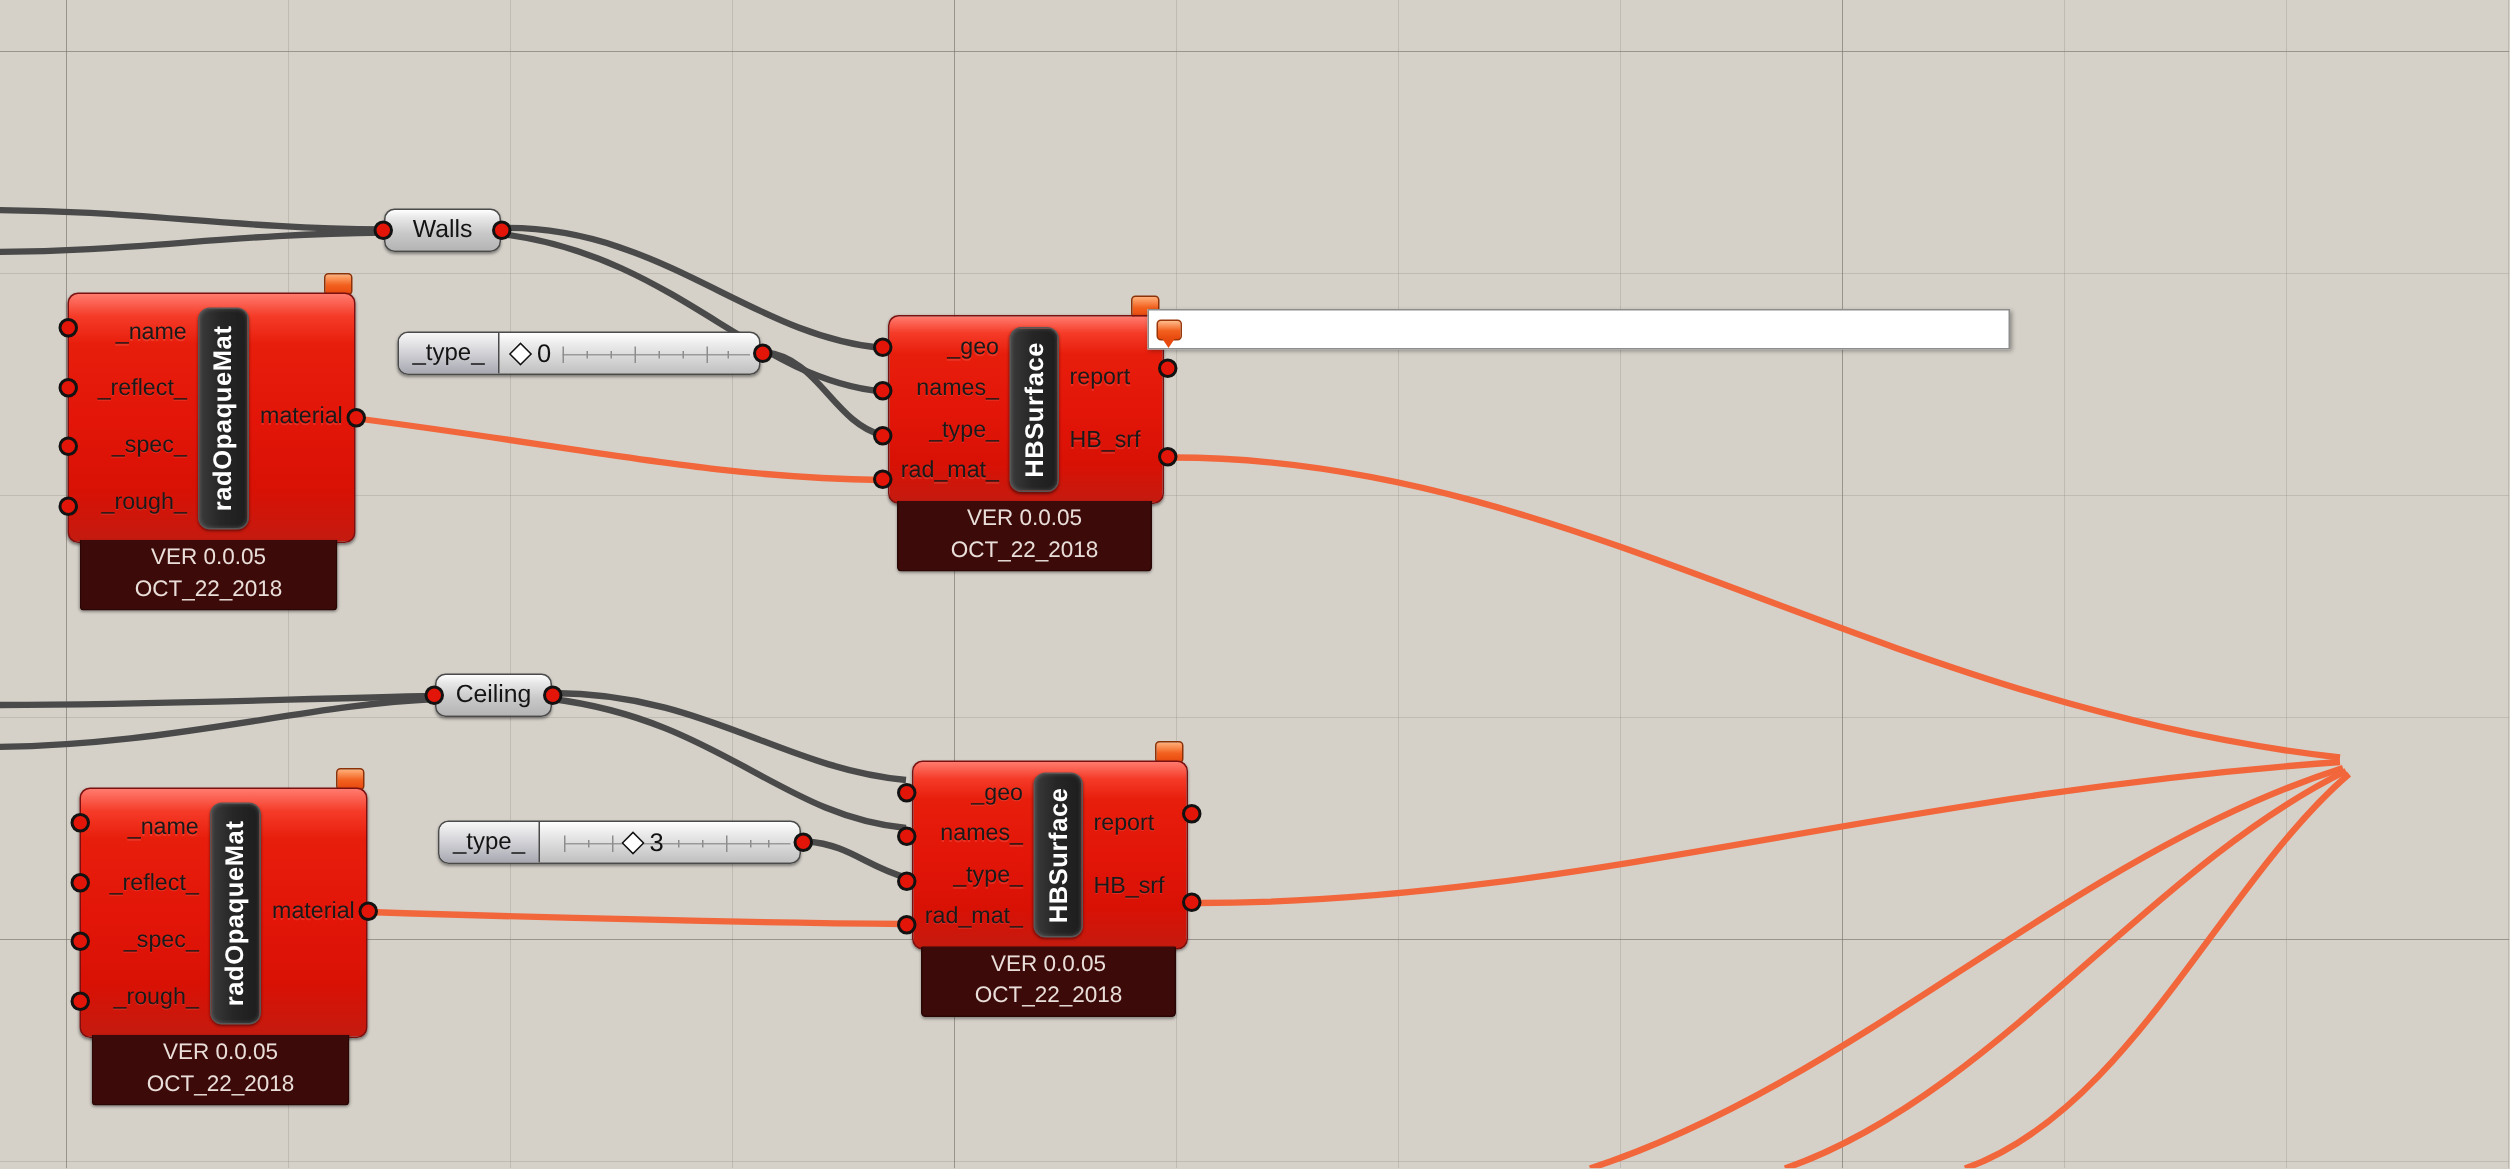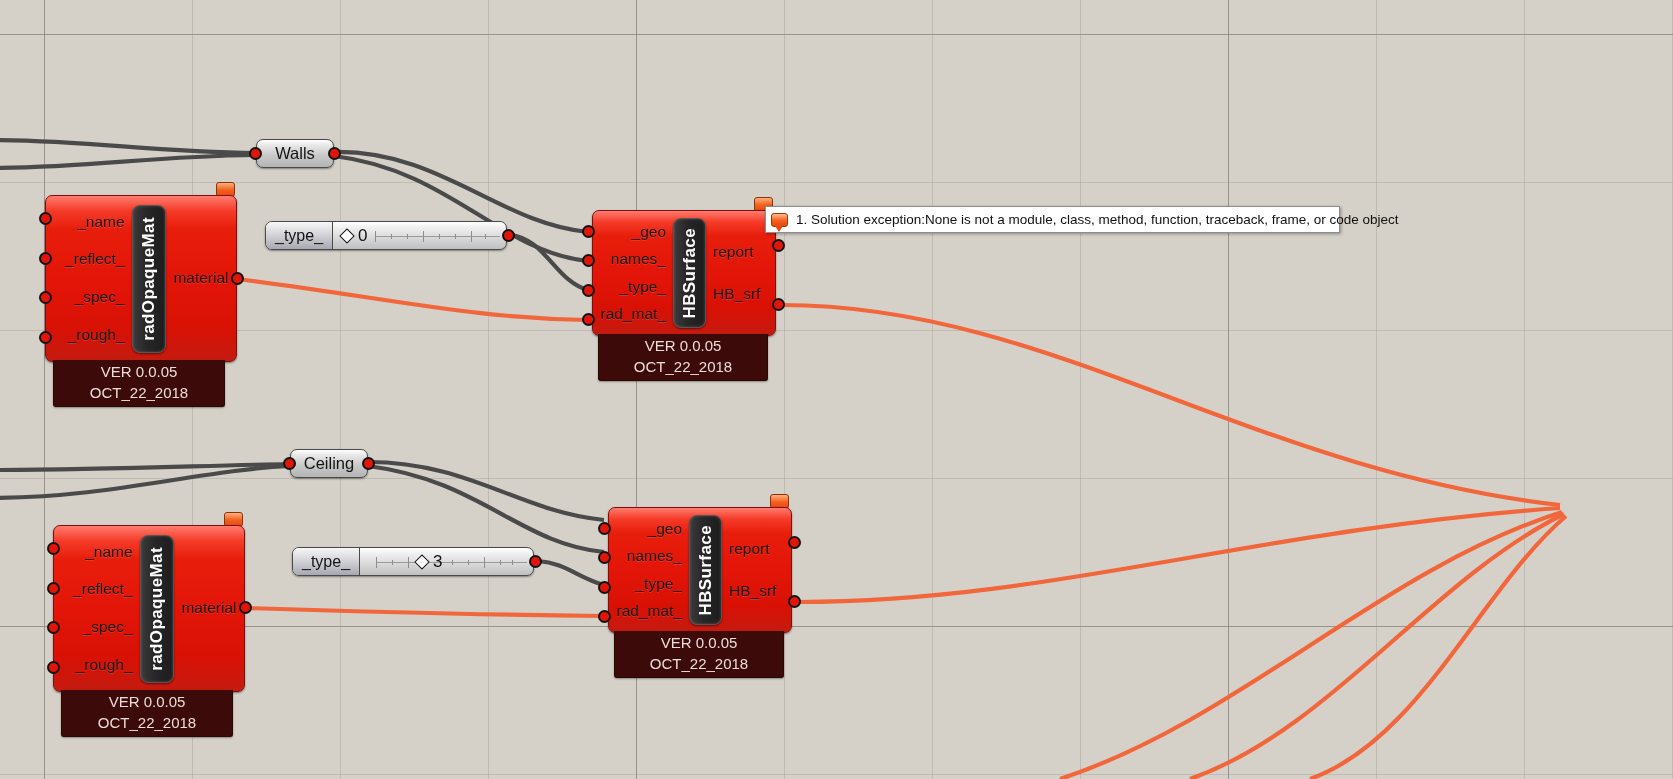--- a/index.html
+++ b/index.html
@@ -474,16 +474,15 @@
   </div>
   <div class="knob" style="left:598px; top:522px;"></div>
   <div class="knob" style="left:598px; top:551px;"></div>
   <div class="knob" style="left:598px; top:581px;"></div>
   <div class="knob" style="left:598px; top:610px;"></div>
   <div class="knob out" style="left:788px; top:536px;"></div>
   <div class="knob out" style="left:788px; top:595px;"></div>
 
   <div class="tooltip" style="left:765px; top:206px; width:575px; height:27px;">
     <span class="tip-icon"></span>
-    <span>1. Solution exception:None is not a module, class, method, function, traceback, frame, or code object</span>
   </div>
 
 </div>
 
 </body></html>

